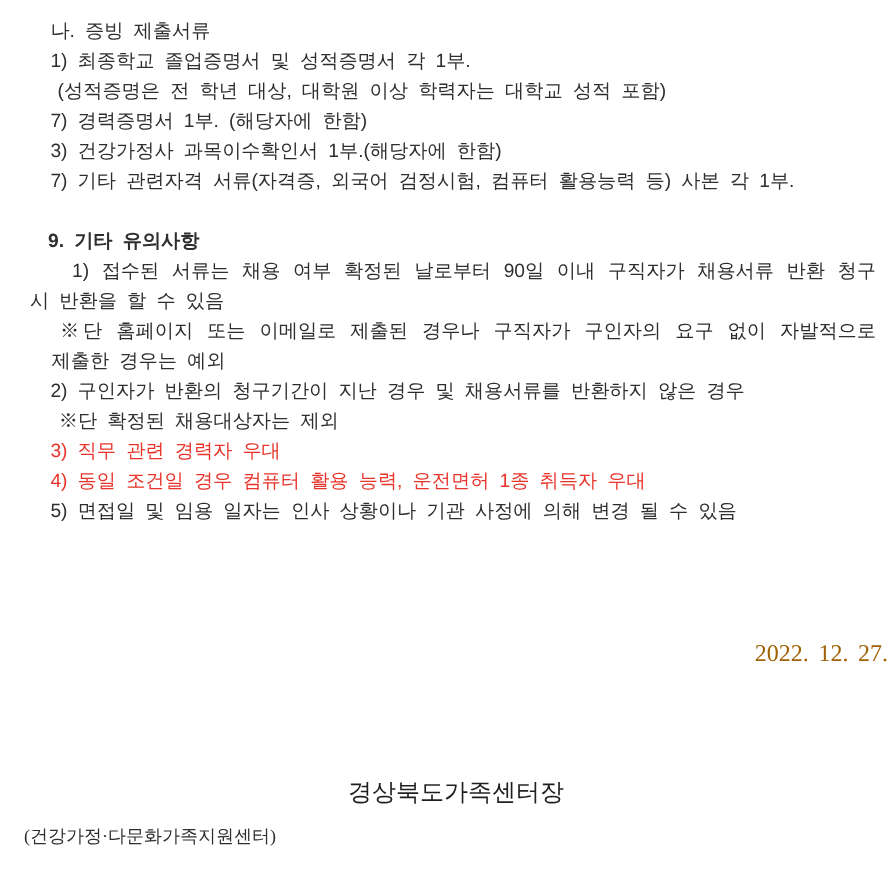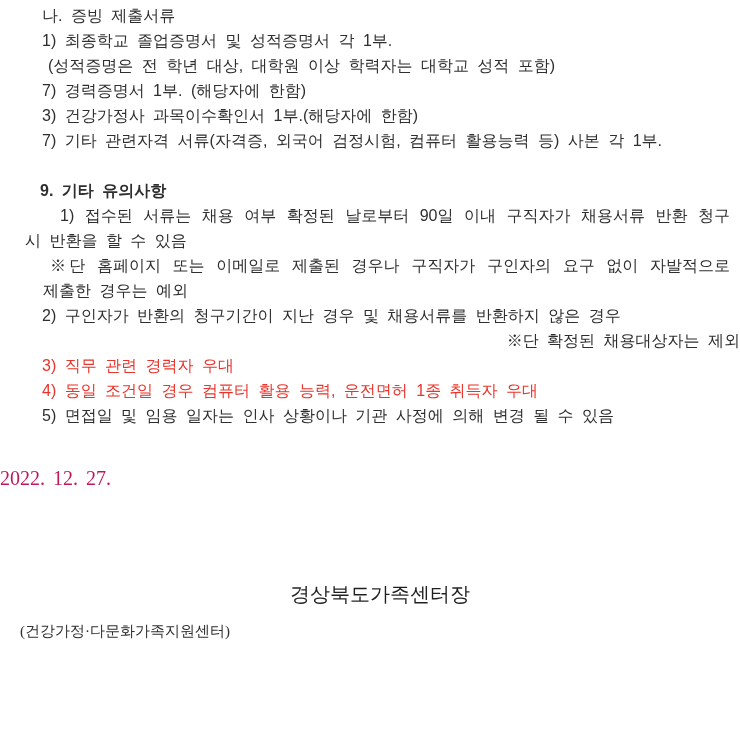--- a/index.html
+++ b/index.html
@@ -5,21 +5,21 @@
   html, body { margin: 0; padding: 0; background: #ffffff; }
   .page {
     position: relative;
     width: 740px;
     height: 739px;
     background: #ffffff;
     font-family: "Liberation Sans", sans-serif;
     font-size: 16px;
     color: #2e2e2e;
     overflow: hidden;
-    padding-top: 3px;
+    padding-top: 14px;
     box-sizing: border-box;
   }
   .line {
     line-height: 25px;
     height: 25px;
     white-space: nowrap;
     word-spacing: 4px;
   }
   
   .jl {
@@ -29,31 +29,31 @@
     padding-right: 10px;
     margin-left: 17px;
   }
   .i25 { padding-left: 25px; }
   .i33 { padding-left: 33px; }
   .i40 { padding-left: 40px; }
   .i41 { padding-left: 41px; }
   .i42 { padding-left: 42px; }
   .i43 { padding-left: 43px; }
   .i48 { padding-left: 48px; }
-  .i49 { padding-left: 49px; text-align: right; }
+  .i49 { padding-left: 49px; }
   .bold { font-weight: bold; }
   .red  { color: #e8342b; }
   .gap-top { margin-top: 25px; }
   .date-line {
-    margin-top: 38px;
-    text-align: left;
+    margin-top: 94px;
+    text-align: right;
     font-family: "Liberation Serif", serif;
     font-size: 20px;
     line-height: 25px;
-    color: #be185d;
+    color: #a16207;
     word-spacing: 3px;
   }
   .sig-title {
     margin-top: 85px;
     text-align: center;
     font-family: "Liberation Serif", serif;
     font-size: 20px;
     line-height: 36px;
     color: #1f1f1f;
     padding-left: 20px;

